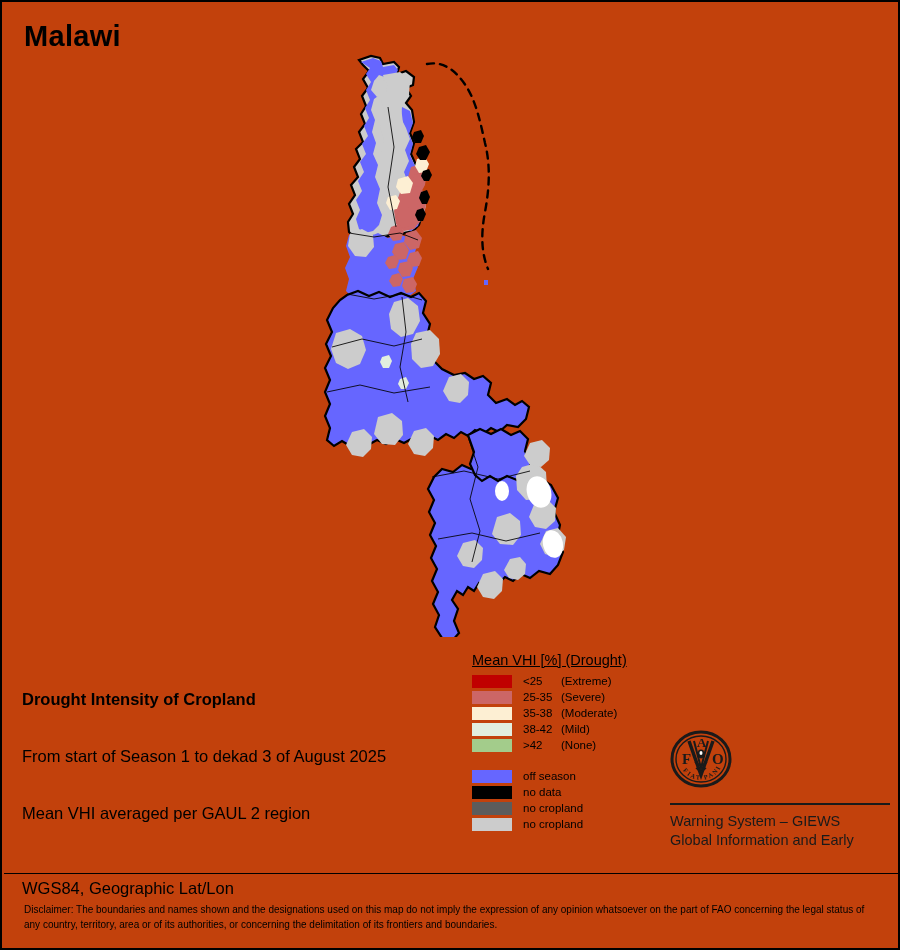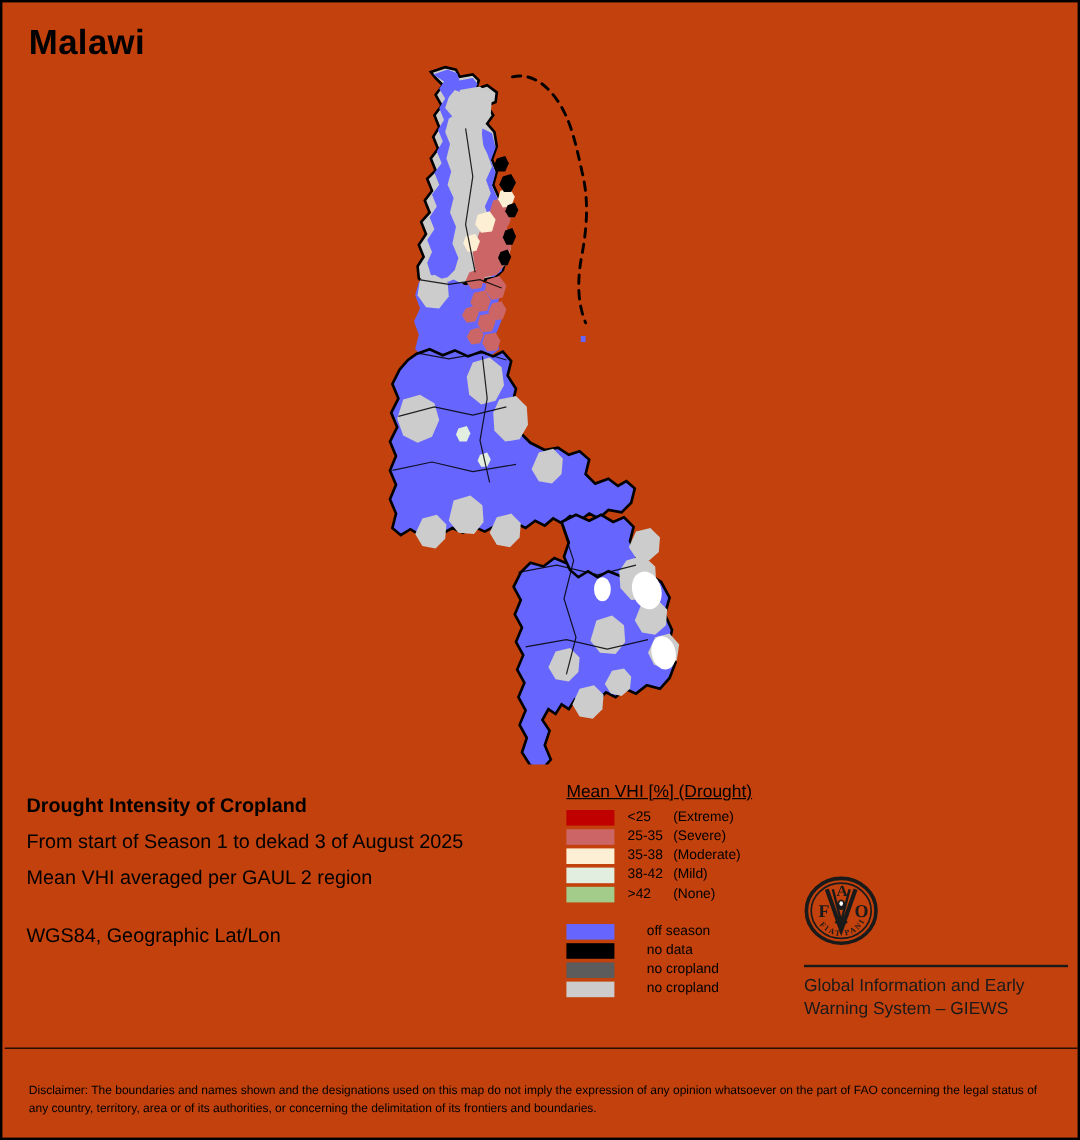--- a/index.html
+++ b/index.html
@@ -46,20 +46,21 @@
     position: absolute;
     left: 20px;
     top: 655px;
     width: 430px;
     color: #000000;
   }
   .cap-line {
     font-size: 16.5px;
     line-height: 30px;
     white-space: nowrap;
+    margin-top: 27px;
   }
   .cap-line.bold { font-weight: bold; }
   .cap-gap { height: 18px; }
 
   
   #legend {
     position: absolute;
     left: 470px;
     top: 650px;
     width: 200px;
@@ -88,21 +89,21 @@
     white-space: nowrap;
     display: flex;
     color: #000;
   }
   .legend-range {
     display: inline-block;
     width: 38px;
   }
   .legend-name { display: inline-block; }
   .legend-single {
-    margin-left: 27px;
+    margin-left: 11px;
     font-size: 11.5px;
     white-space: nowrap;
     color: #000;
   }
   #legend-gap { height: 15px; }
 
   
   #fao-block {
     position: absolute;
     left: 668px;
@@ -443,21 +444,21 @@
           <text x="42" y="36" font-family="'Liberation Serif',serif" font-size="15" font-weight="bold" fill="#1a1a1a">O</text>
           <path id="mottoArc" d="M11,39 A22,22 0 0 0 51,39" fill="none"></path>
           <text font-family="'Liberation Serif',serif" font-size="6.5" font-weight="bold" fill="#1a1a1a" letter-spacing="1.6">
             <textPath href="#mottoArc" startOffset="8%">FIAT PANIS</textPath>
           </text>
         </svg>
       </div>
     </div>
     <div id="fao-rule"></div>
     <div id="giews-name">
+      <div>Warning System – GIEWS</div>
       <div>Global Information and Early</div>
-      <div>Warning System – GIEWS</div>
     </div>
   </div>
 
   <div id="disclaimer-rule"></div>
   <div id="disclaimer">Disclaimer: The boundaries and names shown and the designations used on this map do not imply the expression of any opinion whatsoever on the part of FAO concerning the legal status of any country, territory, area or of its authorities, or concerning the delimitation of its frontiers and boundaries.</div>
 
 </div>
 
 </body></html>

